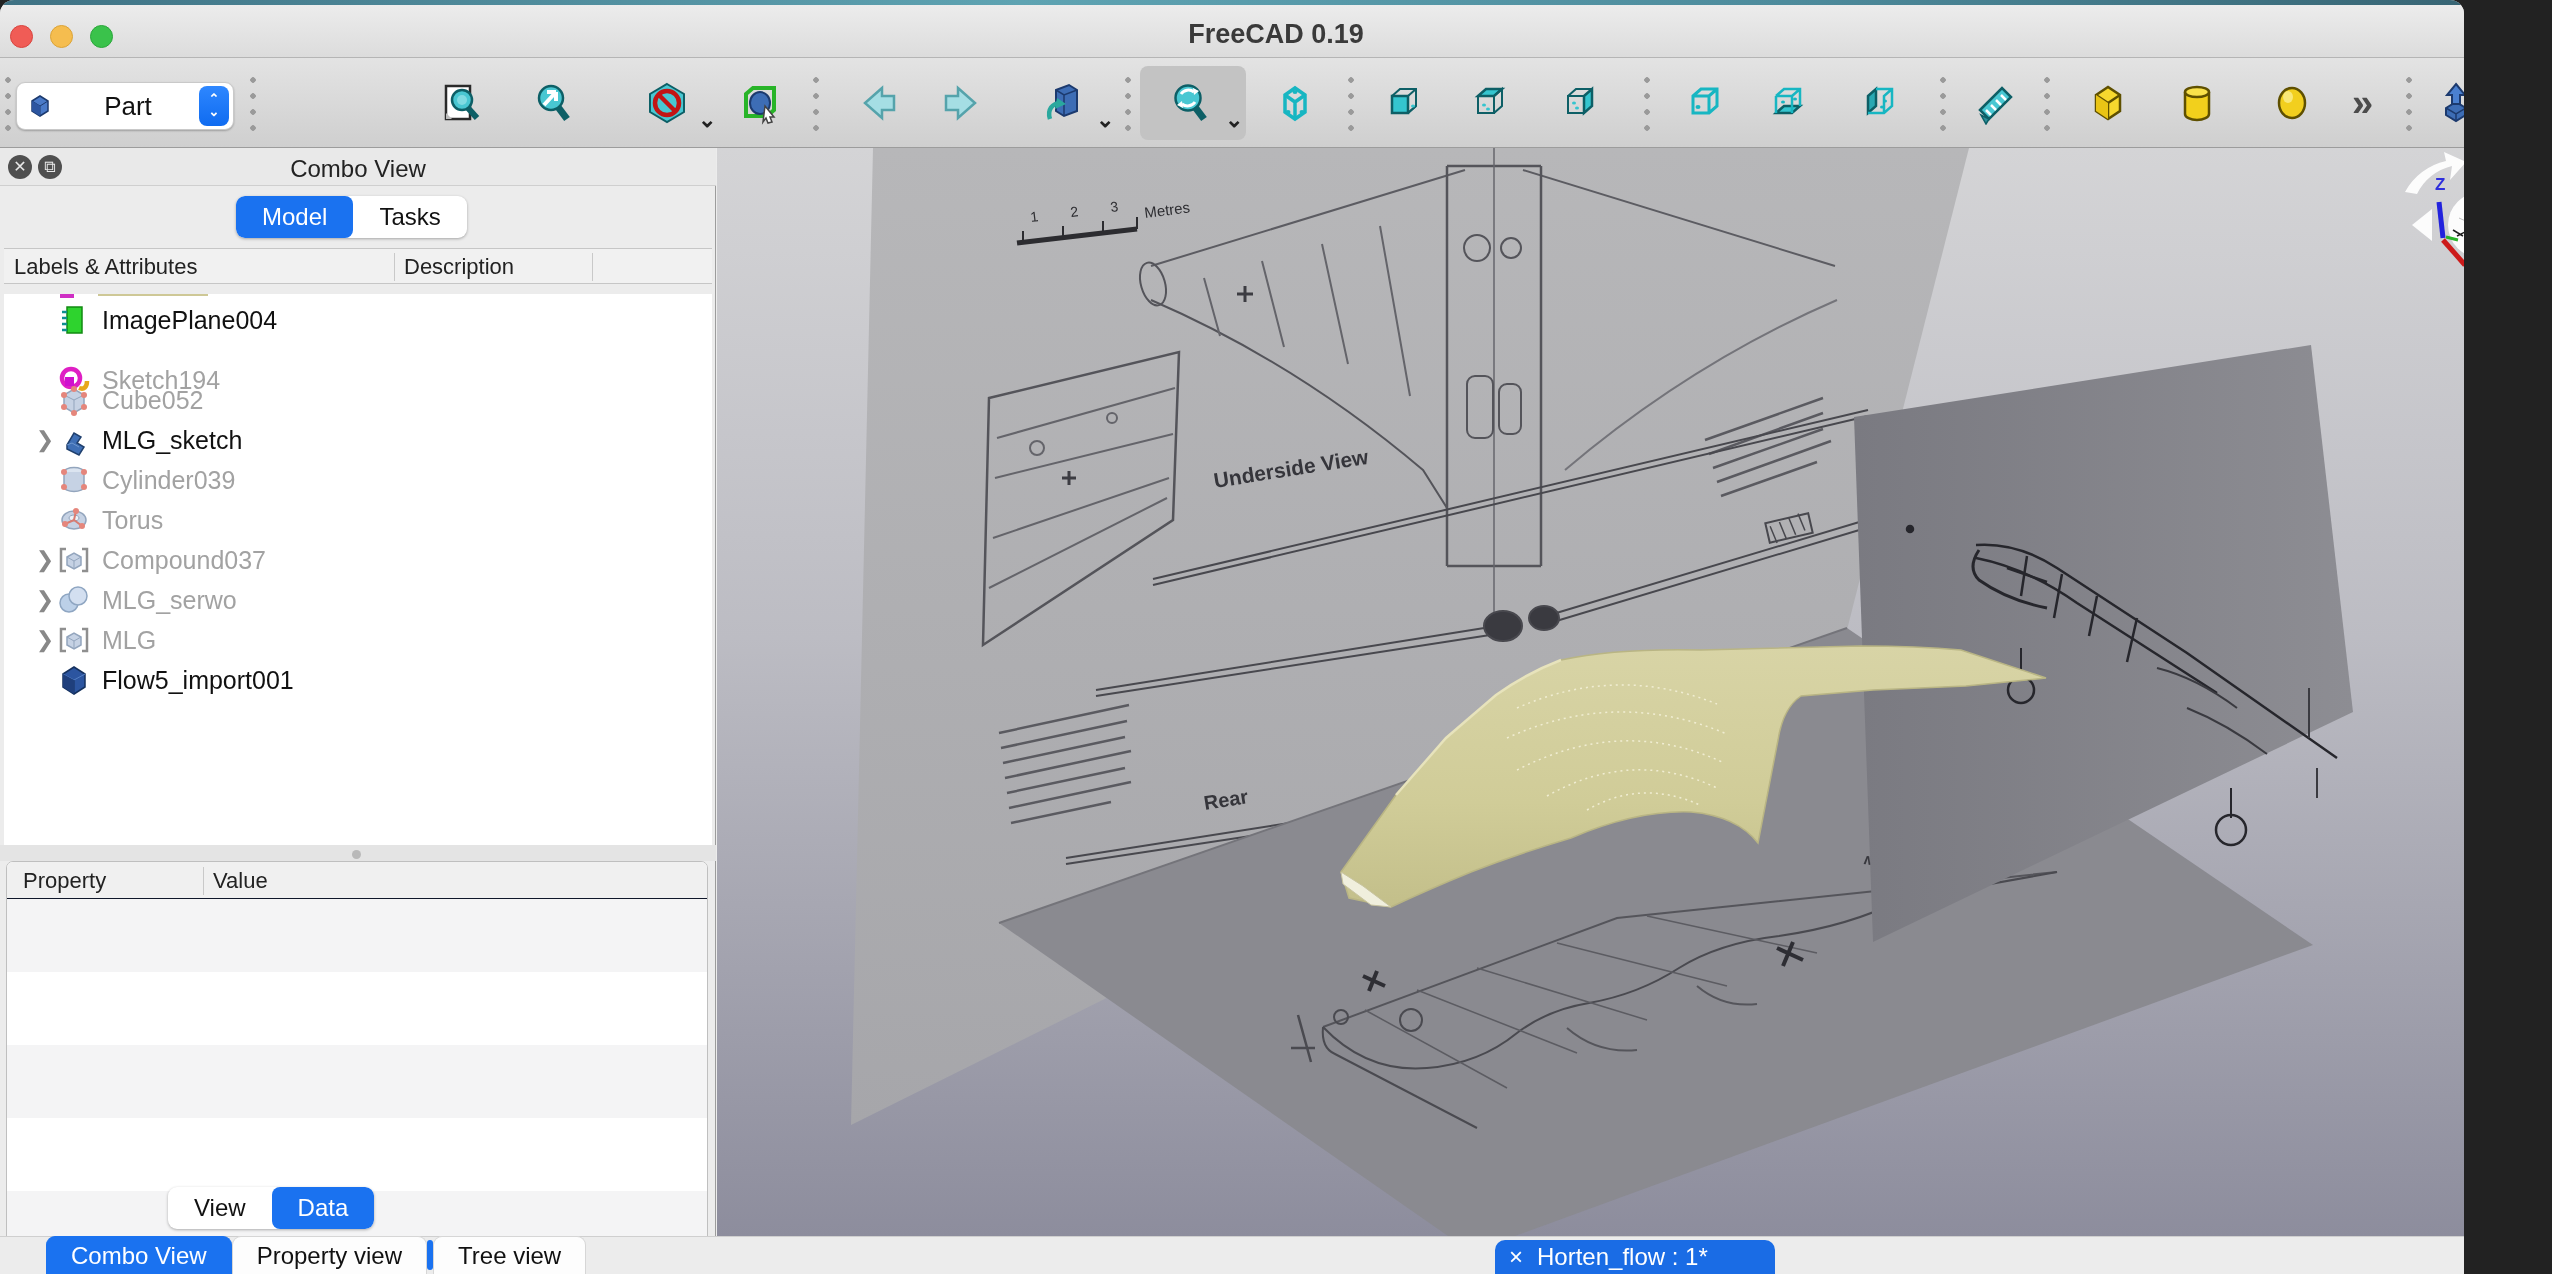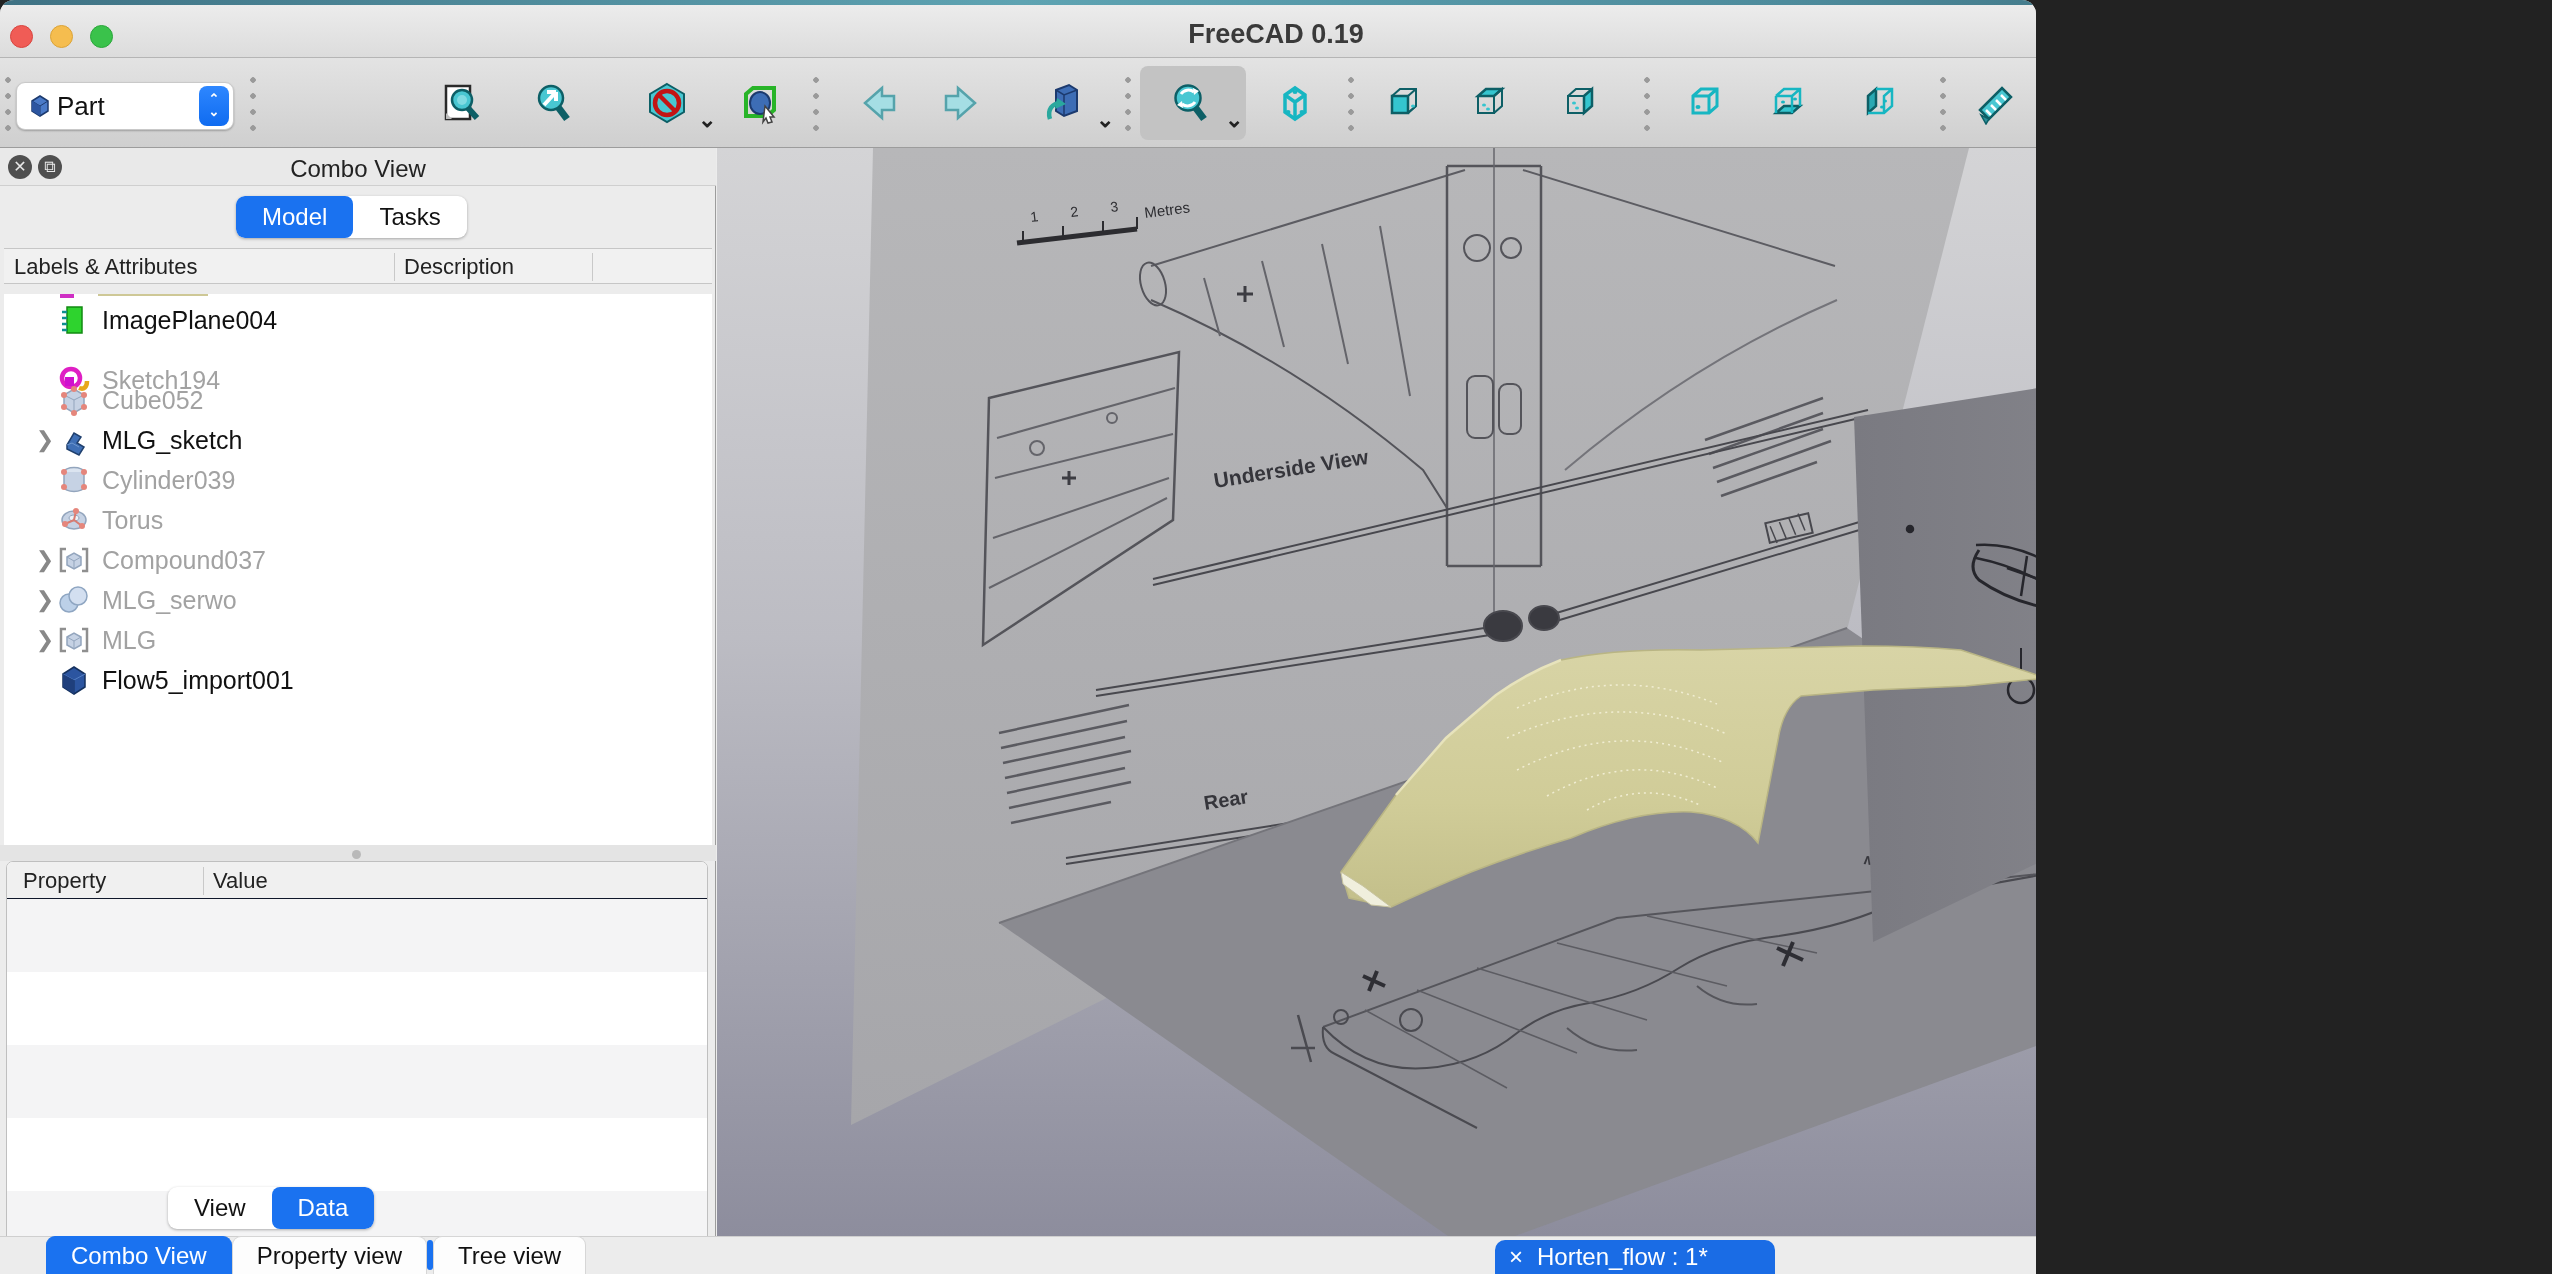--- a/index.html
+++ b/index.html
@@ -1,34 +1,34 @@
 <!DOCTYPE html>
 <html><head>
 <meta charset="utf-8">
 <style>
   html,body{margin:0;padding:0;background:#222;}
   *{box-sizing:border-box;font-family:"Liberation Sans",sans-serif;}
-  .app{position:relative;width:2036px;height:1274px;background:#ececec;overflow:hidden;border-radius:14px 14px 0 0;}
+  .app{position:relative;width:2464px;height:1274px;background:#ececec;overflow:hidden;border-radius:14px 14px 0 0;}
   .abs{position:absolute;}
 
   
   .topstrip{left:0;top:0;width:2552px;height:5px;background:linear-gradient(90deg,#3f7284,#5ea3b2 40%,#4d8b9c 70%,#35606f);}
   .titlebar{left:0;top:5px;width:2552px;height:53px;background:linear-gradient(#ececec,#dcdcdc);border-bottom:1px solid #b5b5b5;}
   .tl{top:20px;width:23px;height:23px;border-radius:50%;}
   .title-text{left:0;top:14px;width:2552px;text-align:center;font-size:27px;font-weight:bold;color:#3a3a3a;}
 
   
   .toolbar{left:0;top:58px;width:2552px;height:90px;background:linear-gradient(#e3e3e3,#cfcfcf);border-bottom:1px solid #9c9c9c;}
   .tb-sep{top:14px;width:8px;height:62px;background-image:radial-gradient(circle,#9a9a9a 2.5px,rgba(0,0,0,0) 3px);background-size:8px 16px;background-repeat:repeat-y;}
   .tb-btn{top:23px;width:44px;height:44px;display:flex;align-items:center;justify-content:center;}
   .tb-press{top:8px;width:106px;height:74px;background:#c3c3c3;border-radius:8px;}
   .tb-dd{top:52px;font-size:22px;color:#222;font-weight:bold;line-height:20px;}
   .tb-ovf{top:26px;font-size:38px;color:#4c4c4c;font-weight:bold;line-height:38px;}
   .combo{left:16px;top:24px;width:218px;height:48px;background:#fff;border:1px solid #c9c9c9;border-radius:9px;box-shadow:0 1px 2px rgba(0,0,0,.25);display:flex;align-items:center;}
-  .combo-label{font-size:26px;color:#111;margin-left:2px;flex:1;}
+  .combo-label{font-size:26px;color:#111;margin-left:2px;flex:1;text-align:center;}
   .combo-step{width:30px;height:40px;background:linear-gradient(#2e87ff,#0f6bf0);border-radius:8px;margin-right:4px;color:#fff;font-size:13px;line-height:13px;text-align:center;padding-top:6px;font-weight:bold;}
 
   
   .panel{left:0;top:148px;width:716px;height:1092px;background:#ececec;border-right:1px solid #9c9c9c;}
   .panel-head{left:0;top:0;width:716px;height:38px;border-bottom:1px solid #cfcfcf;background:#e9e9e9;}
   .phbtn{top:7px;width:24px;height:24px;border-radius:50%;background:#4f4f4f;color:#e8e8e8;text-align:center;font-size:16px;line-height:23px;}
   .panel-title{left:0;top:7px;width:716px;text-align:center;font-size:24px;color:#222;}
   .seg{display:flex;background:#fff;border-radius:9px;box-shadow:0 1px 3px rgba(0,0,0,.3);overflow:hidden;}
   .seg div{padding:7px 26px;font-size:24px;color:#111;}
   .seg .on{background:#1a72f0;color:#fff;border-radius:8px;}

